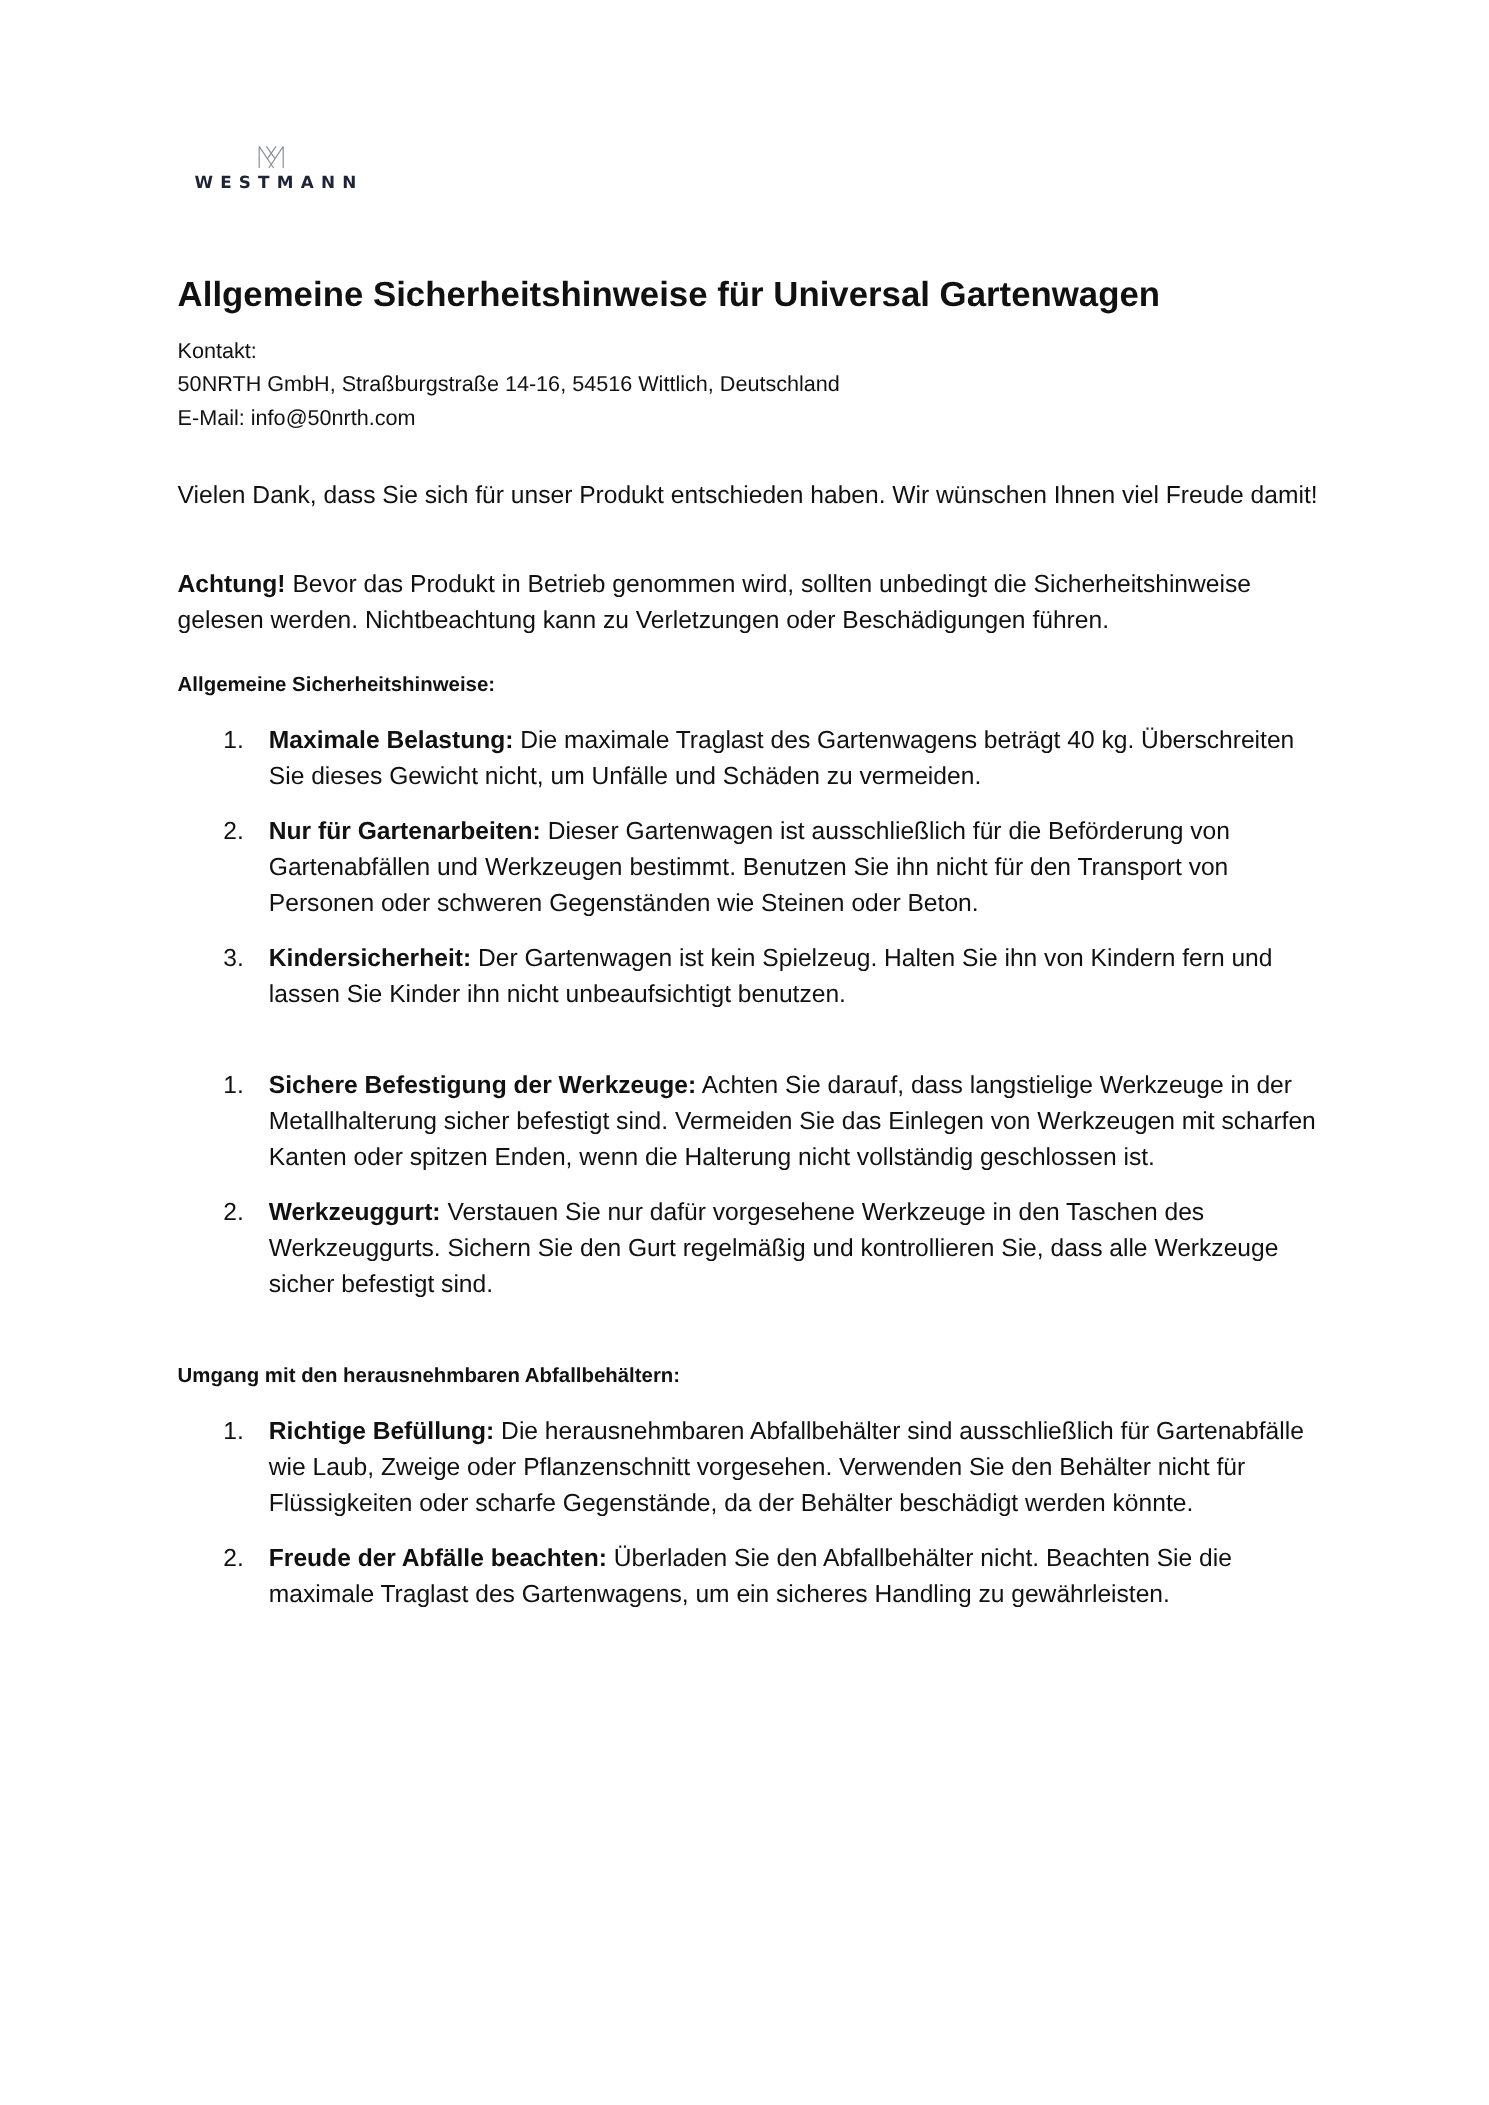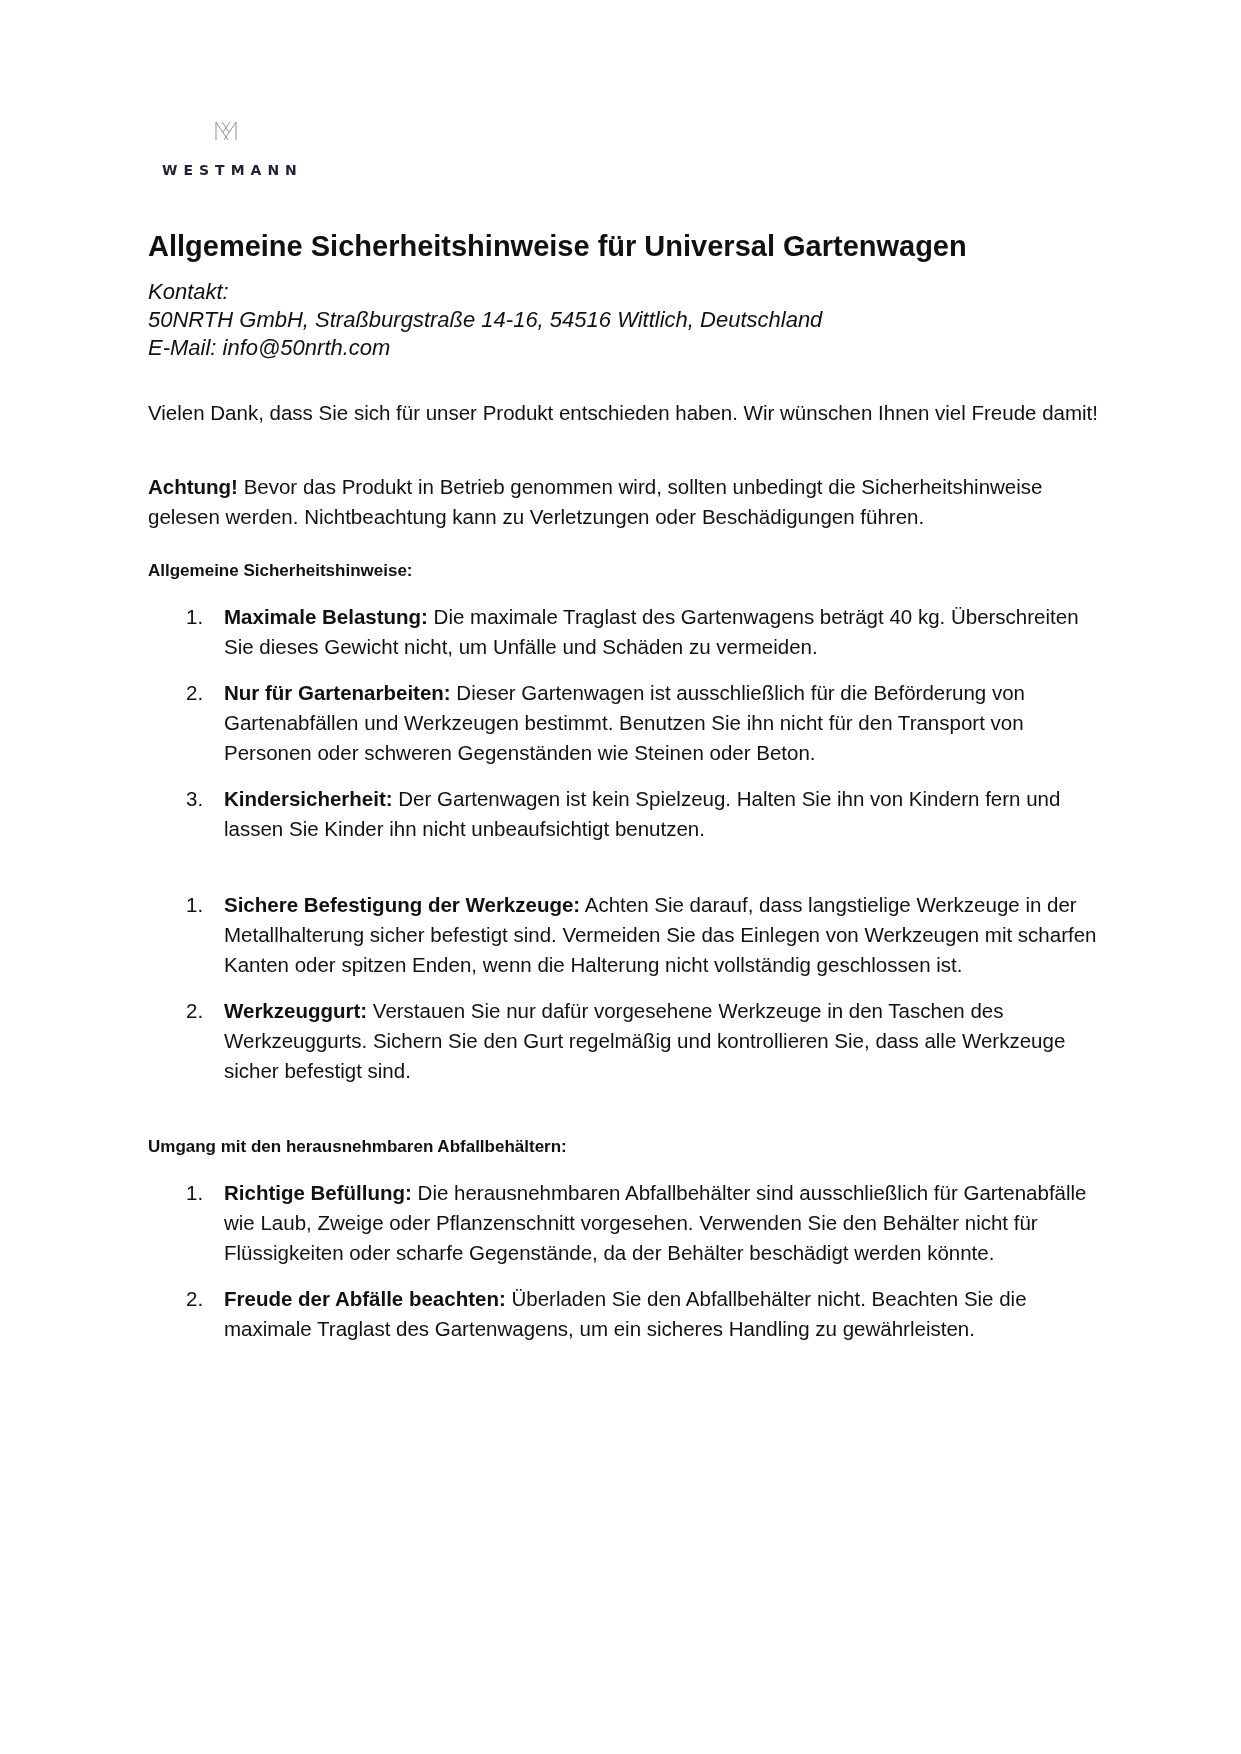--- a/index.html
+++ b/index.html
@@ -1,24 +1,24 @@
 <!DOCTYPE html>
 <html><head>
 <meta charset="utf-8">
 <style>
   html, body { margin: 0; padding: 0; background: #ffffff; }
   body { width: 1241px; height: 1754px; position: relative; overflow: hidden;
          font-family: "Liberation Sans", sans-serif; color: #111111; }
   .logo { position: absolute; left: 156px; top: 120px; width: 140px; text-align: center; }
   .logo svg { display: block; margin: 0 auto; }
   .logo-text { font-family: "DejaVu Sans", sans-serif; font-weight: bold; font-size: 14px;
-               letter-spacing: 6px; color: #1e2436; margin-top: 20px; padding-left: 6px; }
+               letter-spacing: 6px; color: #1e2436; margin-top: 3px; padding-left: 6px; }
   .content { position: absolute; left: 148px; top: 232px; width: 950px; }
   h1 { font-size: 29px; font-weight: bold; margin: 0 0 18px 0; line-height: 28px; }
-  .contact { font-size: 22px; line-height: 28px; margin: 16px 0 36px 0; font-style: italic; }
+  .contact { font-size: 18px; line-height: 28px; margin: 16px 0 36px 0; }
   .para { font-size: 20.5px; line-height: 30px; margin: 0 0 44px 0; }
   .para.warn { margin-bottom: 24px; }
   h2 { font-size: 17px; font-weight: bold; margin: 0 0 16px 0; line-height: 30px; }
   ol { margin: 0; padding: 0; list-style: none; }
   li { position: relative; padding-left: 76px; font-size: 20.5px; line-height: 30px; margin-bottom: 16px; }
   li .num { position: absolute; left: 38px; top: 0; }
   li b { font-weight: bold; }
   .section { margin-bottom: 46px; }
 </style>
 </head>

